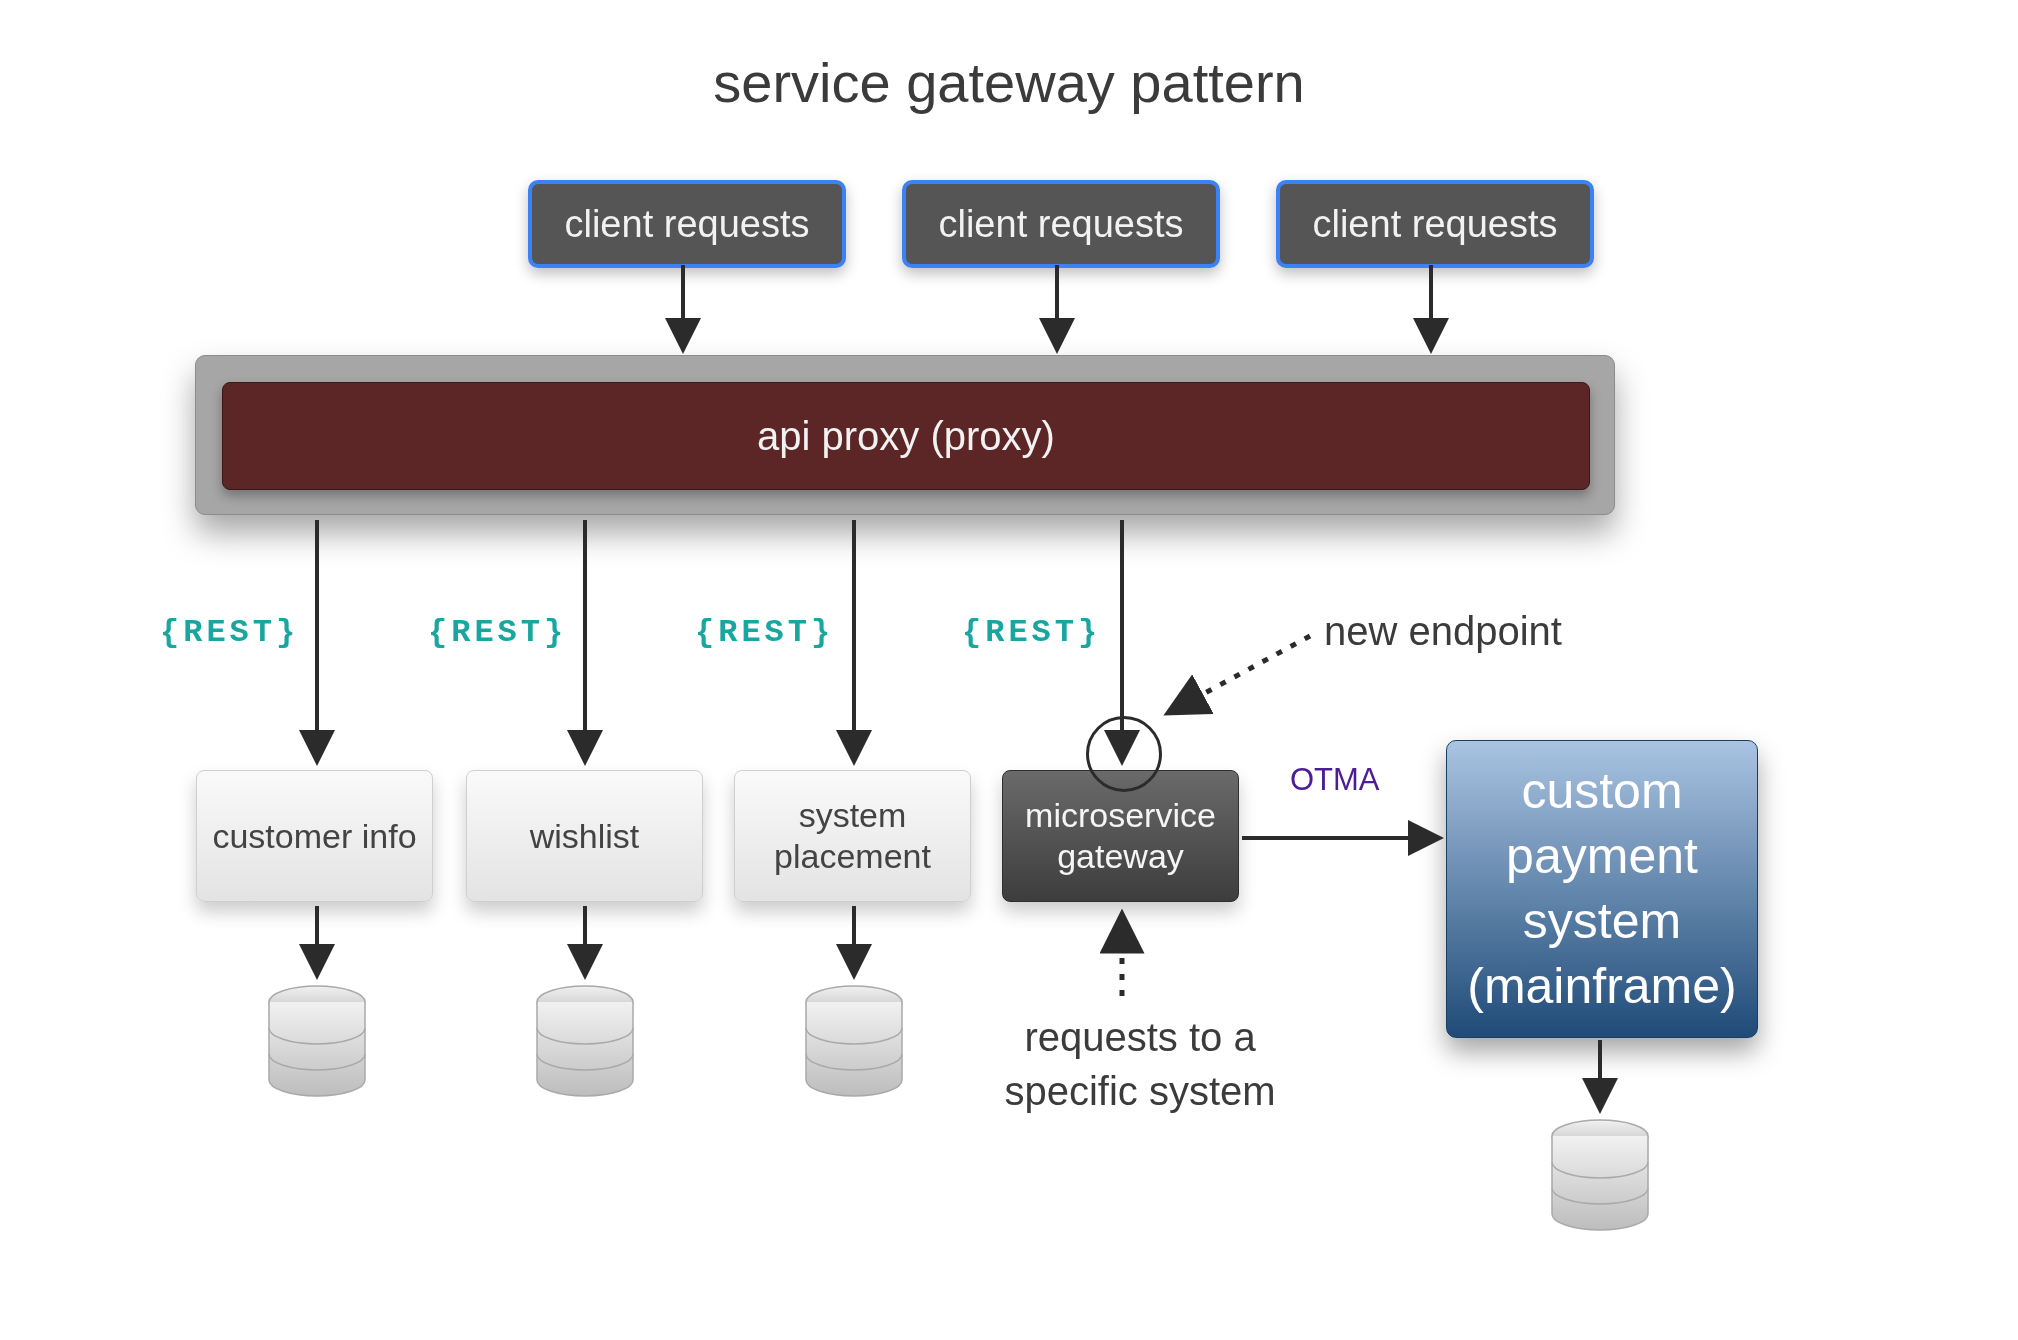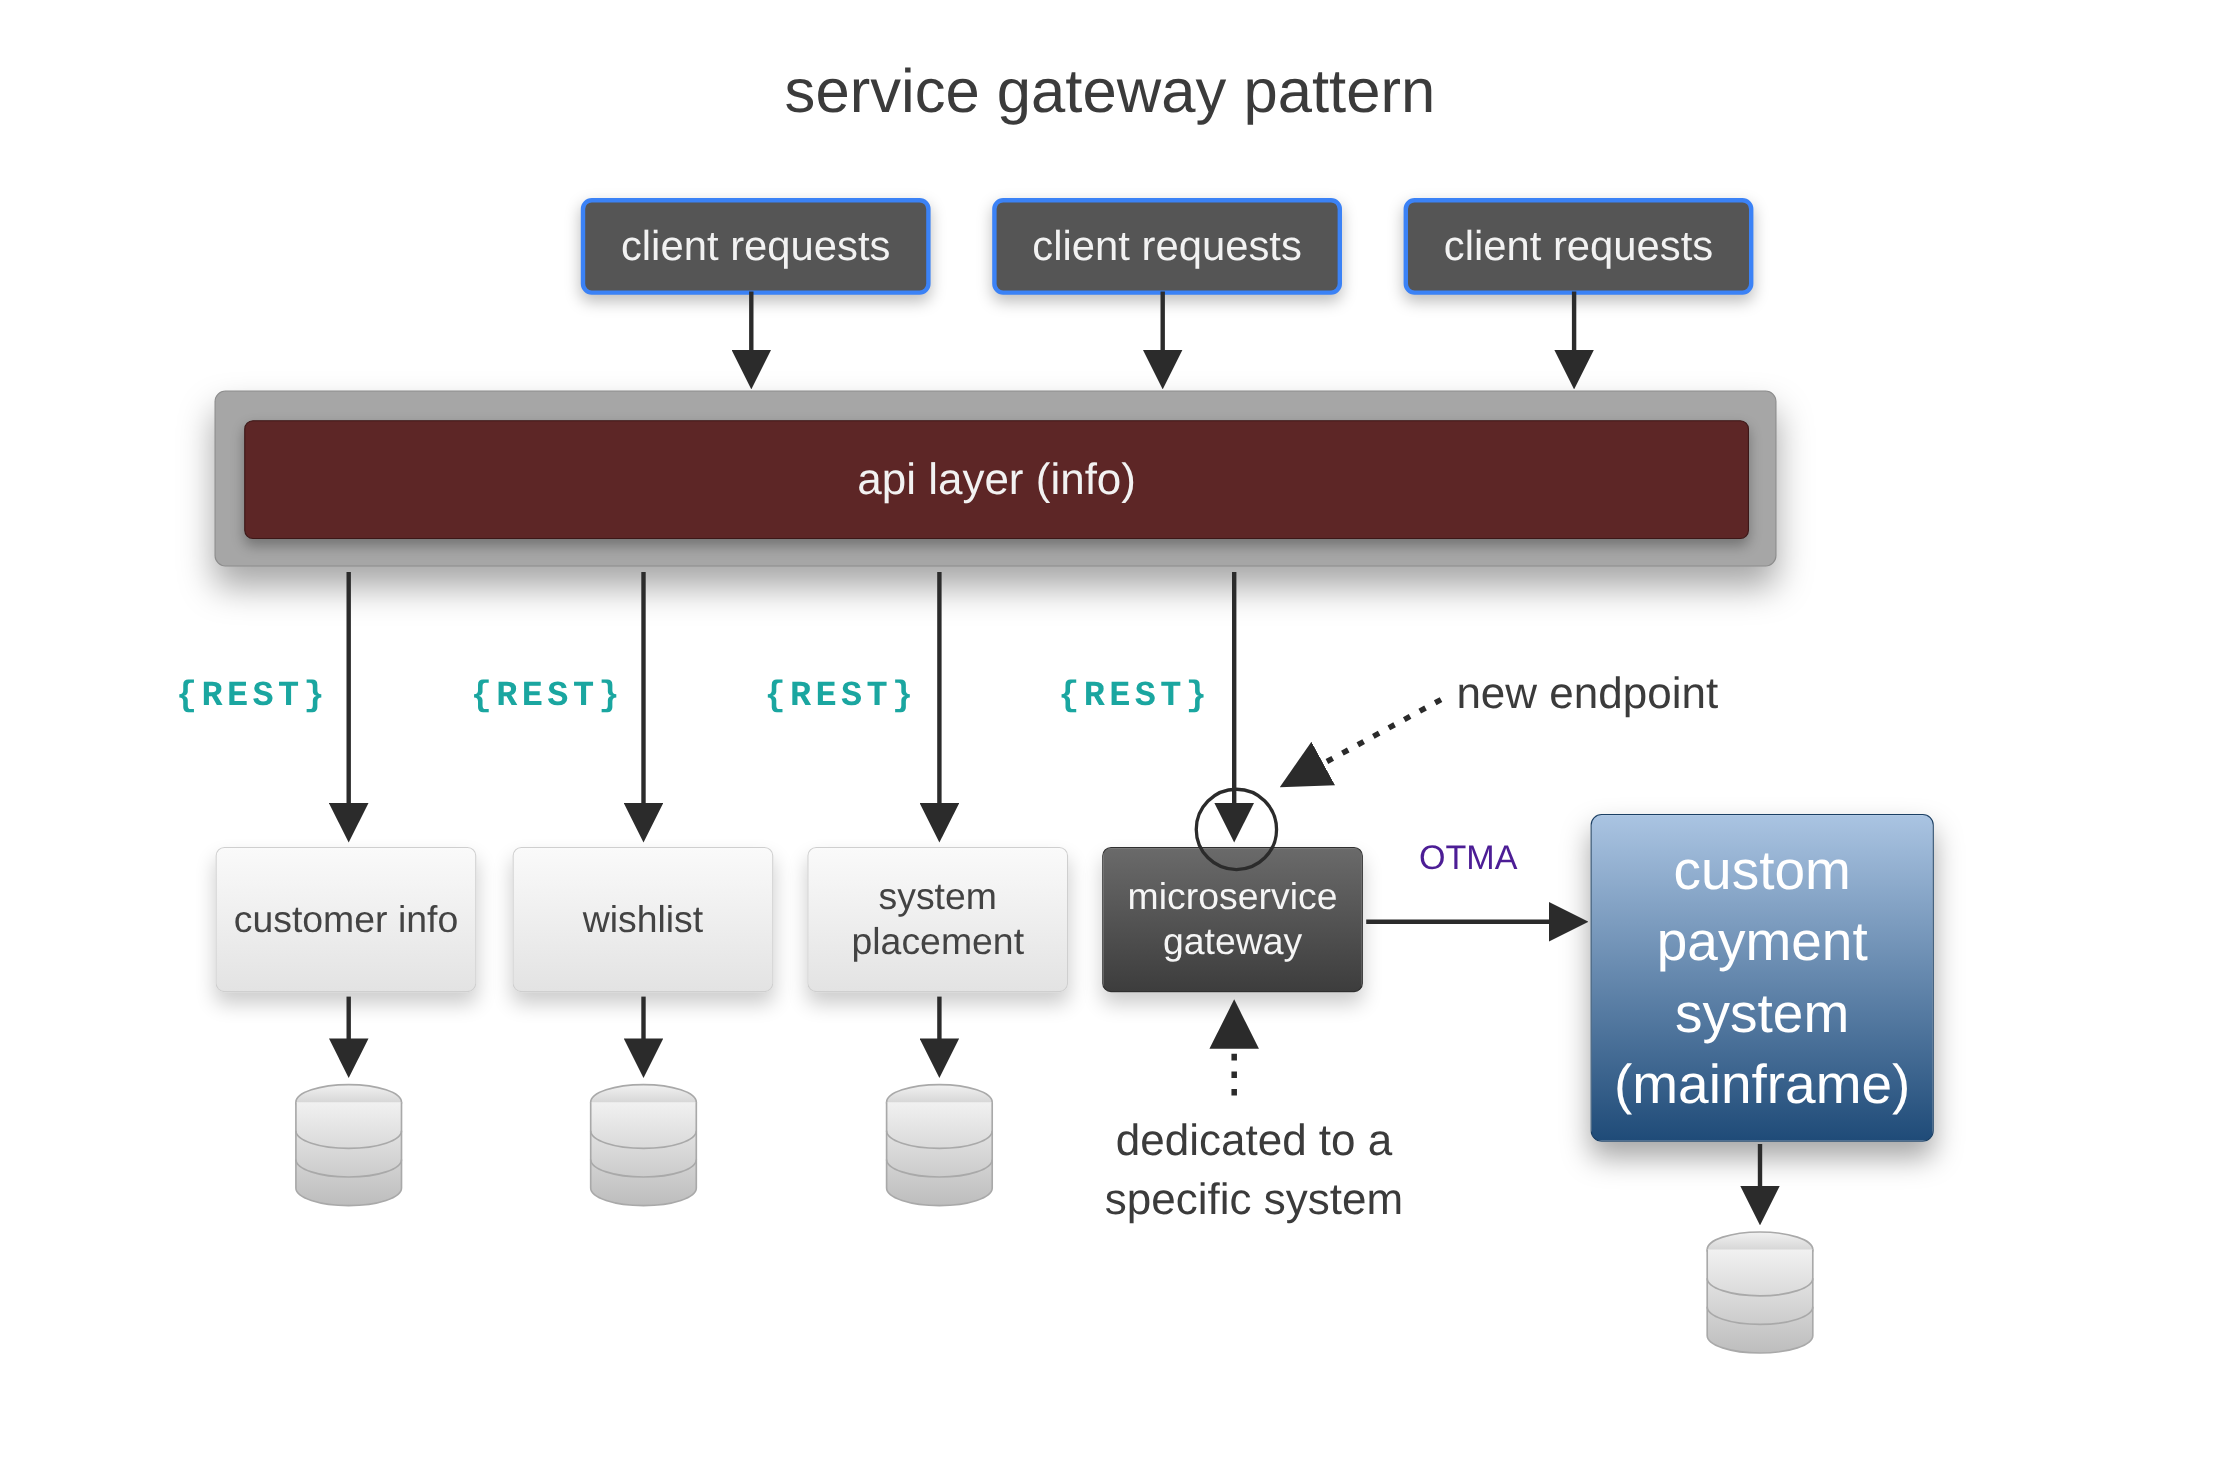--- a/index.html
+++ b/index.html
@@ -149,41 +149,41 @@
 </head>
 <body>
 
 <div class="title">service gateway pattern</div>
 
 <div class="client-box" style="left:528px">client requests</div>
 <div class="client-box" style="left:902px">client requests</div>
 <div class="client-box" style="left:1276px">client requests</div>
 
 <div class="api-frame">
-  <div class="api-inner">api layer (info)</div>
+  <div class="api-inner">api proxy (proxy)</div>
 </div>
 
 <div class="rest" style="left:160px">{REST}</div>
 <div class="rest" style="left:428px">{REST}</div>
 <div class="rest" style="left:695px">{REST}</div>
 <div class="rest" style="left:962px">{REST}</div>
 
 <div class="svc-box svc-light" style="left:196px">customer info</div>
 <div class="svc-box svc-light" style="left:466px">wishlist</div>
 <div class="svc-box svc-light" style="left:734px">system placement</div>
 <div class="svc-box svc-dark" style="left:1002px">microservice gateway</div>
 
 <div class="mainframe">custom payment system (mainframe)</div>
 
 <div class="otma" style="left:1290px; top:762px">OTMA</div>
 
 <div class="endpoint-circle"></div>
 
 <div class="annot" style="left:1324px; top:604px; text-align:left;">new endpoint</div>
-<div class="annot" style="left:960px; top:1010px; width:360px;">dedicated to a specific system</div>
+<div class="annot" style="left:960px; top:1010px; width:360px;">requests to a specific system</div>
 
 <svg class="overlay" viewBox="0 0 2018 1340">
   <defs>
     <marker id="ah" viewBox="0 0 12 12" refX="10" refY="6" markerWidth="9" markerHeight="9" orient="auto">
       <path d="M0,0 L12,6 L0,12 Z" fill="#2b2b2b"></path>
     </marker>
     <linearGradient id="dbg" x1="0" y1="0" x2="0" y2="1">
       <stop offset="0" stop-color="#f1f1f1"></stop>
       <stop offset="1" stop-color="#bdbdbd"></stop>
     </linearGradient>

